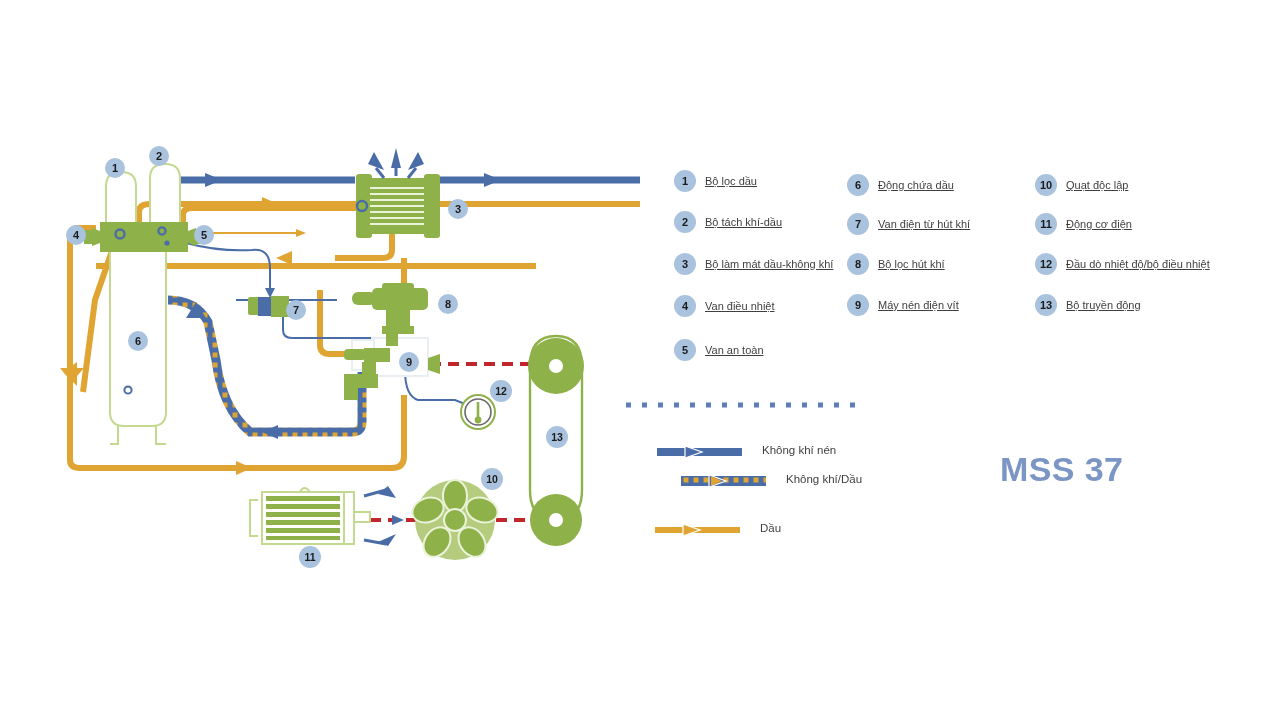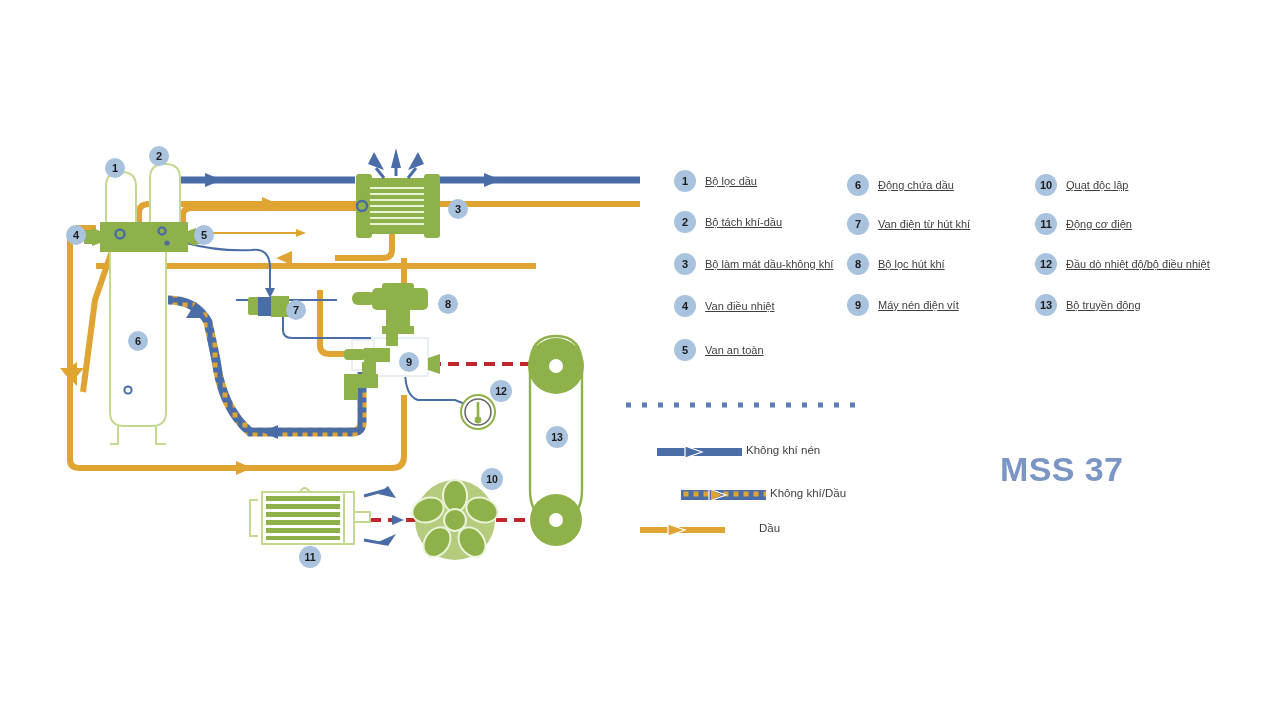--- a/index.html
+++ b/index.html
@@ -15,21 +15,21 @@
   .badge.d2{width:22px;height:22px;font-size:10.5px;}
 
   .legend-item{position:absolute;display:flex;align-items:center;gap:9px;}
   .legend-badge{width:22px;height:22px;border-radius:50%;background:#a9c2de;
       color:#1b1b1b;font-size:11px;font-weight:700;flex:none;
       display:flex;align-items:center;justify-content:center;}
   .legend-label{font-size:11px;color:#3f3f3f;white-space:nowrap;text-decoration:underline;}
 
   .flow-row{position:absolute;display:flex;align-items:center;}
   .flow-swatch{width:85px;height:12px;position:relative;flex:none;}
-  .flow-text{font-size:11.5px;color:#3f3f3f;margin-left:4px;white-space:nowrap;}
+  .flow-text{font-size:11.5px;color:#3f3f3f;margin-left:20px;white-space:nowrap;}
 
   #model-title{position:absolute;font-size:34px;font-weight:700;color:#7b95c4;
       letter-spacing:0.4px;text-align:right;}
 </style>
 </head>
 <body>
 
 <div id="stage">
 
   <svg class="svg-layer" viewBox="0 0 1280 720">
@@ -307,38 +307,38 @@
   <div class="flow-row" style="left:657px;top:444px;">
     <div class="flow-swatch">
       <svg viewBox="0 0 85 12" width="85" height="12">
         <rect x="0" y="2" width="85" height="8" fill="#4a6da7"></rect>
         <polygon points="28,0 45,6 28,12" fill="#4a6da7" stroke="#ffffff" stroke-width="1.2"></polygon>
       </svg>
     </div>
     <div class="flow-text">Không khí nén</div>
   </div>
 
-  <div class="flow-row" style="left:657px;top:487px;padding-left:24px;">
+  <div class="flow-row" style="left:657px;top:473px;padding-left:24px;">
     <div class="flow-swatch">
       <svg viewBox="0 0 85 12" width="85" height="12">
         <rect x="0" y="1" width="85" height="10" fill="url(#airoil2)"></rect>
         <defs>
           <pattern id="airoil2" width="10" height="10" patternUnits="userSpaceOnUse">
             <rect width="10" height="10" fill="#4a6da7"></rect>
             <rect x="2.5" y="2.5" width="5" height="5" fill="#e0a433"></rect>
           </pattern>
         </defs>
         <polygon points="28,0 45,6 28,12" fill="#4a6da7" stroke="#ffffff" stroke-width="1.2"></polygon>
         <polygon points="30,1 41,6 30,11" fill="#e0a433"></polygon>
       </svg>
     </div>
     <div class="flow-text">Không khí/Dầu</div>
   </div>
 
-  <div class="flow-row" style="left:640px;top:522px;gap:30px;">
+  <div class="flow-row" style="left:655px;top:522px;">
     <div class="flow-swatch">
       <svg viewBox="0 0 85 12" width="85" height="12">
         <rect x="0" y="3" width="85" height="6" fill="#e0a433"></rect>
         <polygon points="28,0 45,6 28,12" fill="#e0a433" stroke="#ffffff" stroke-width="1.2"></polygon>
       </svg>
     </div>
     <div class="flow-text">Dầu</div>
   </div>
 
   <div id="model-title" style="left:1000px;top:450px;">MSS 37</div>

